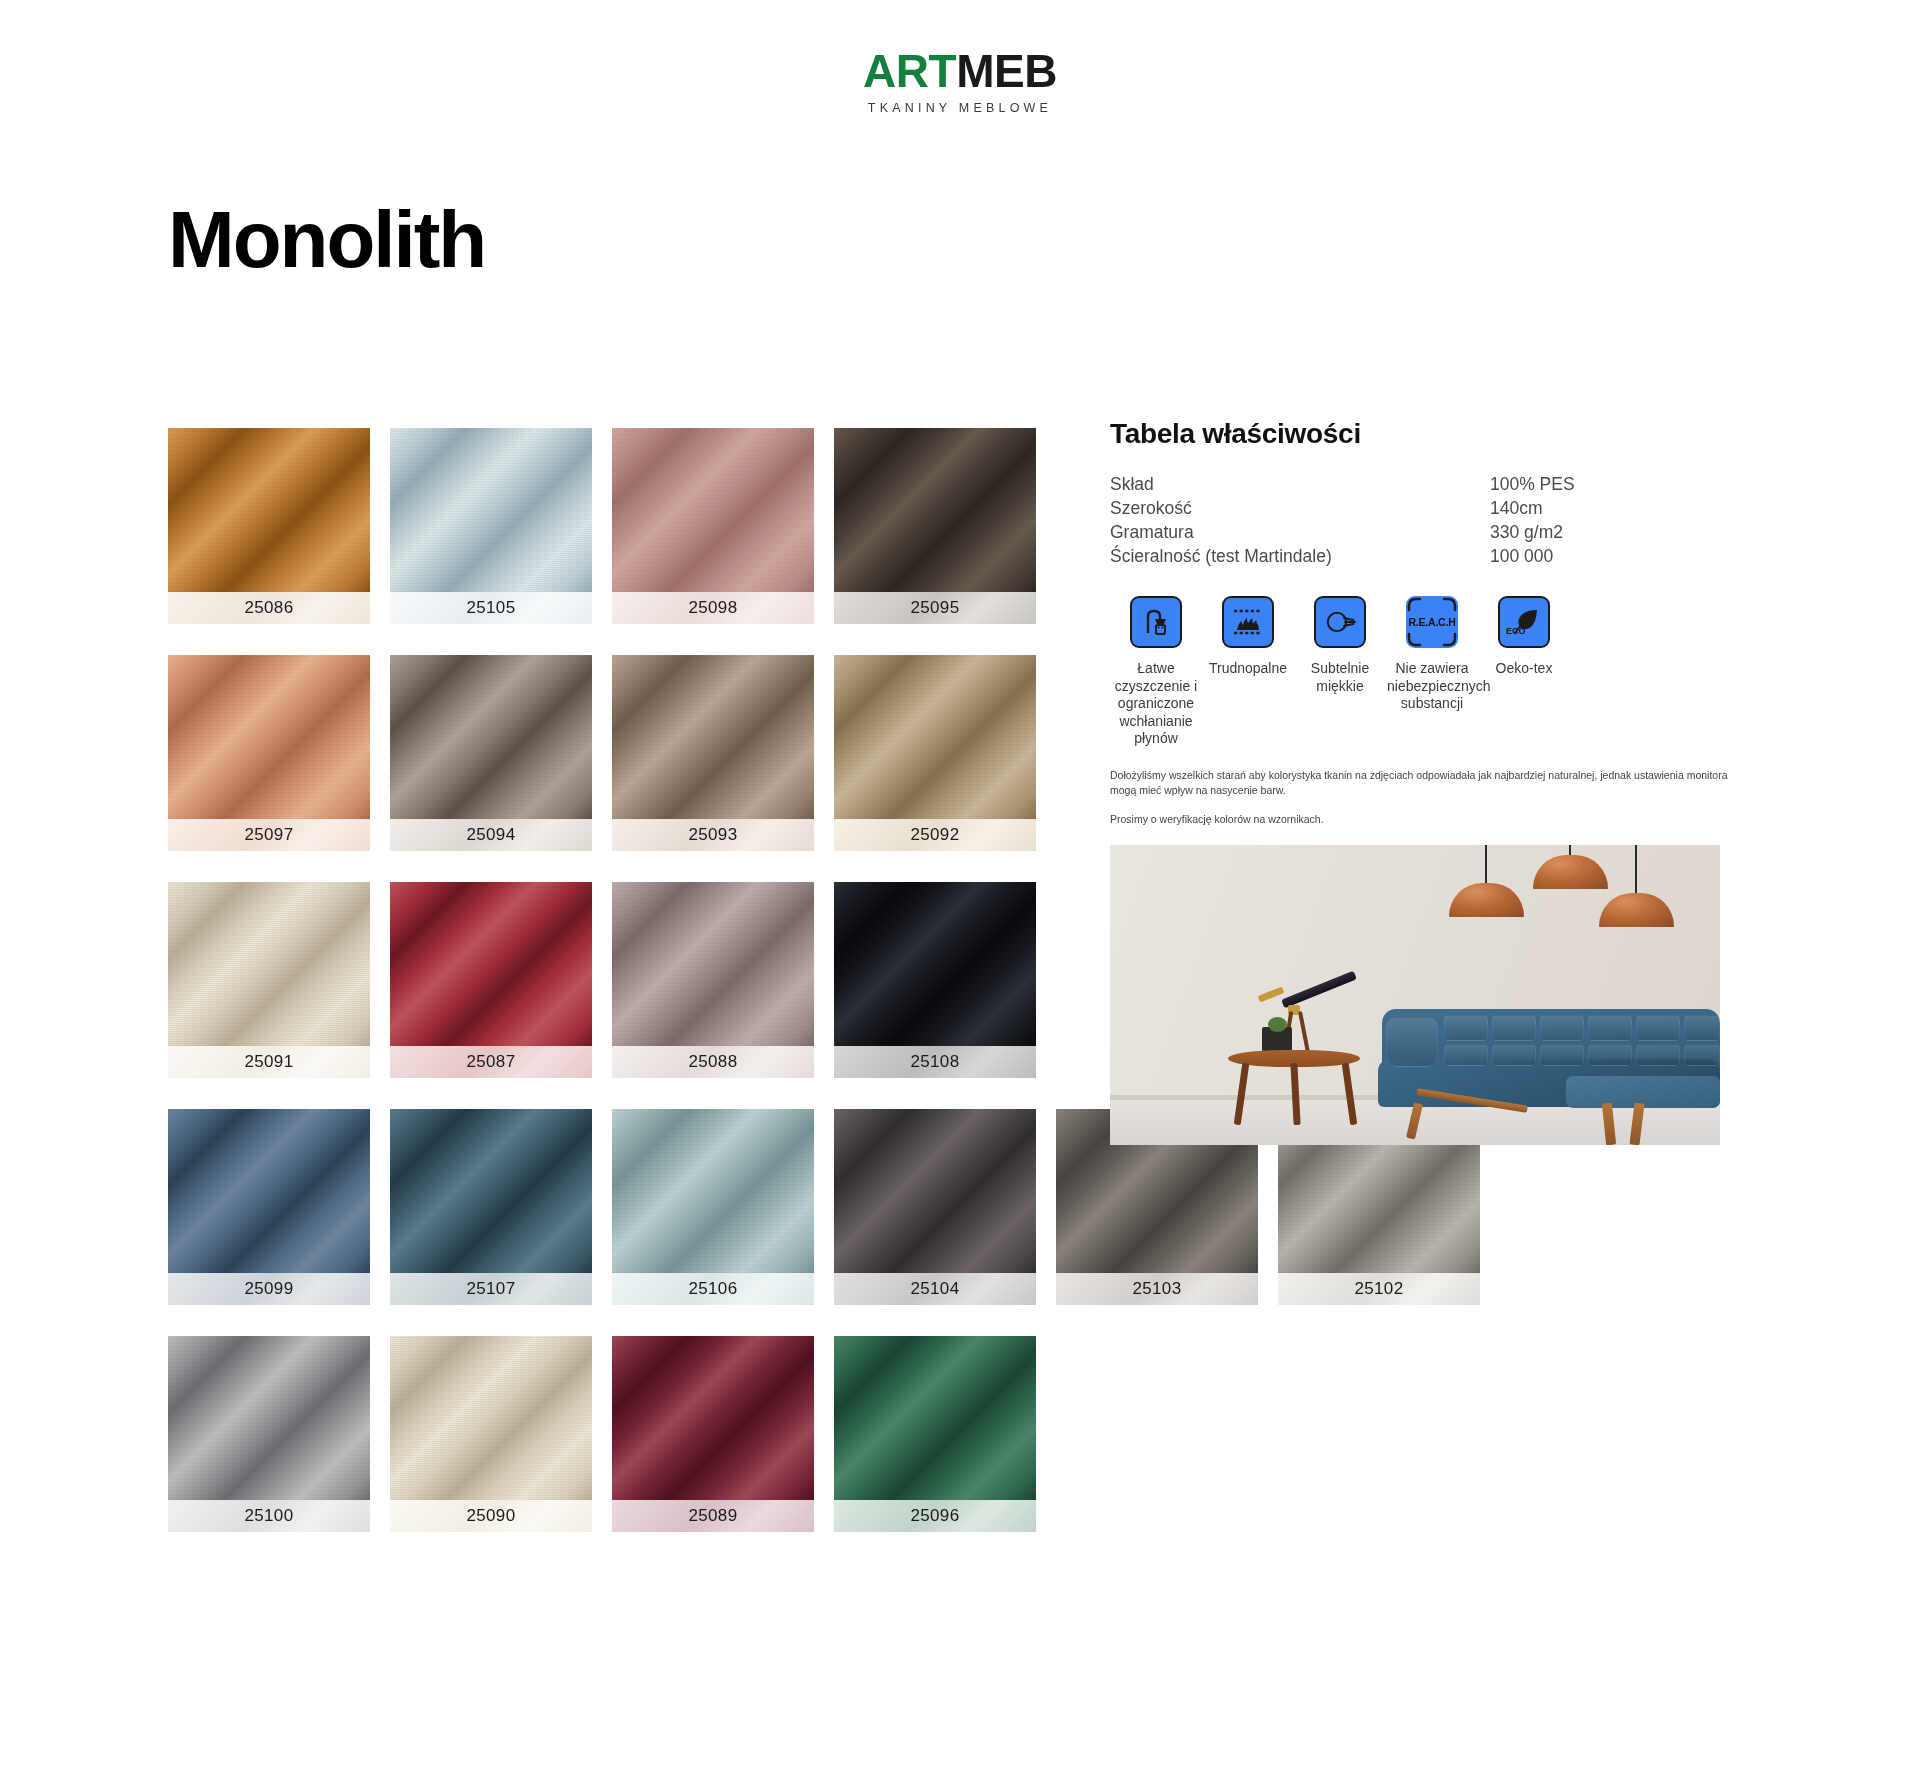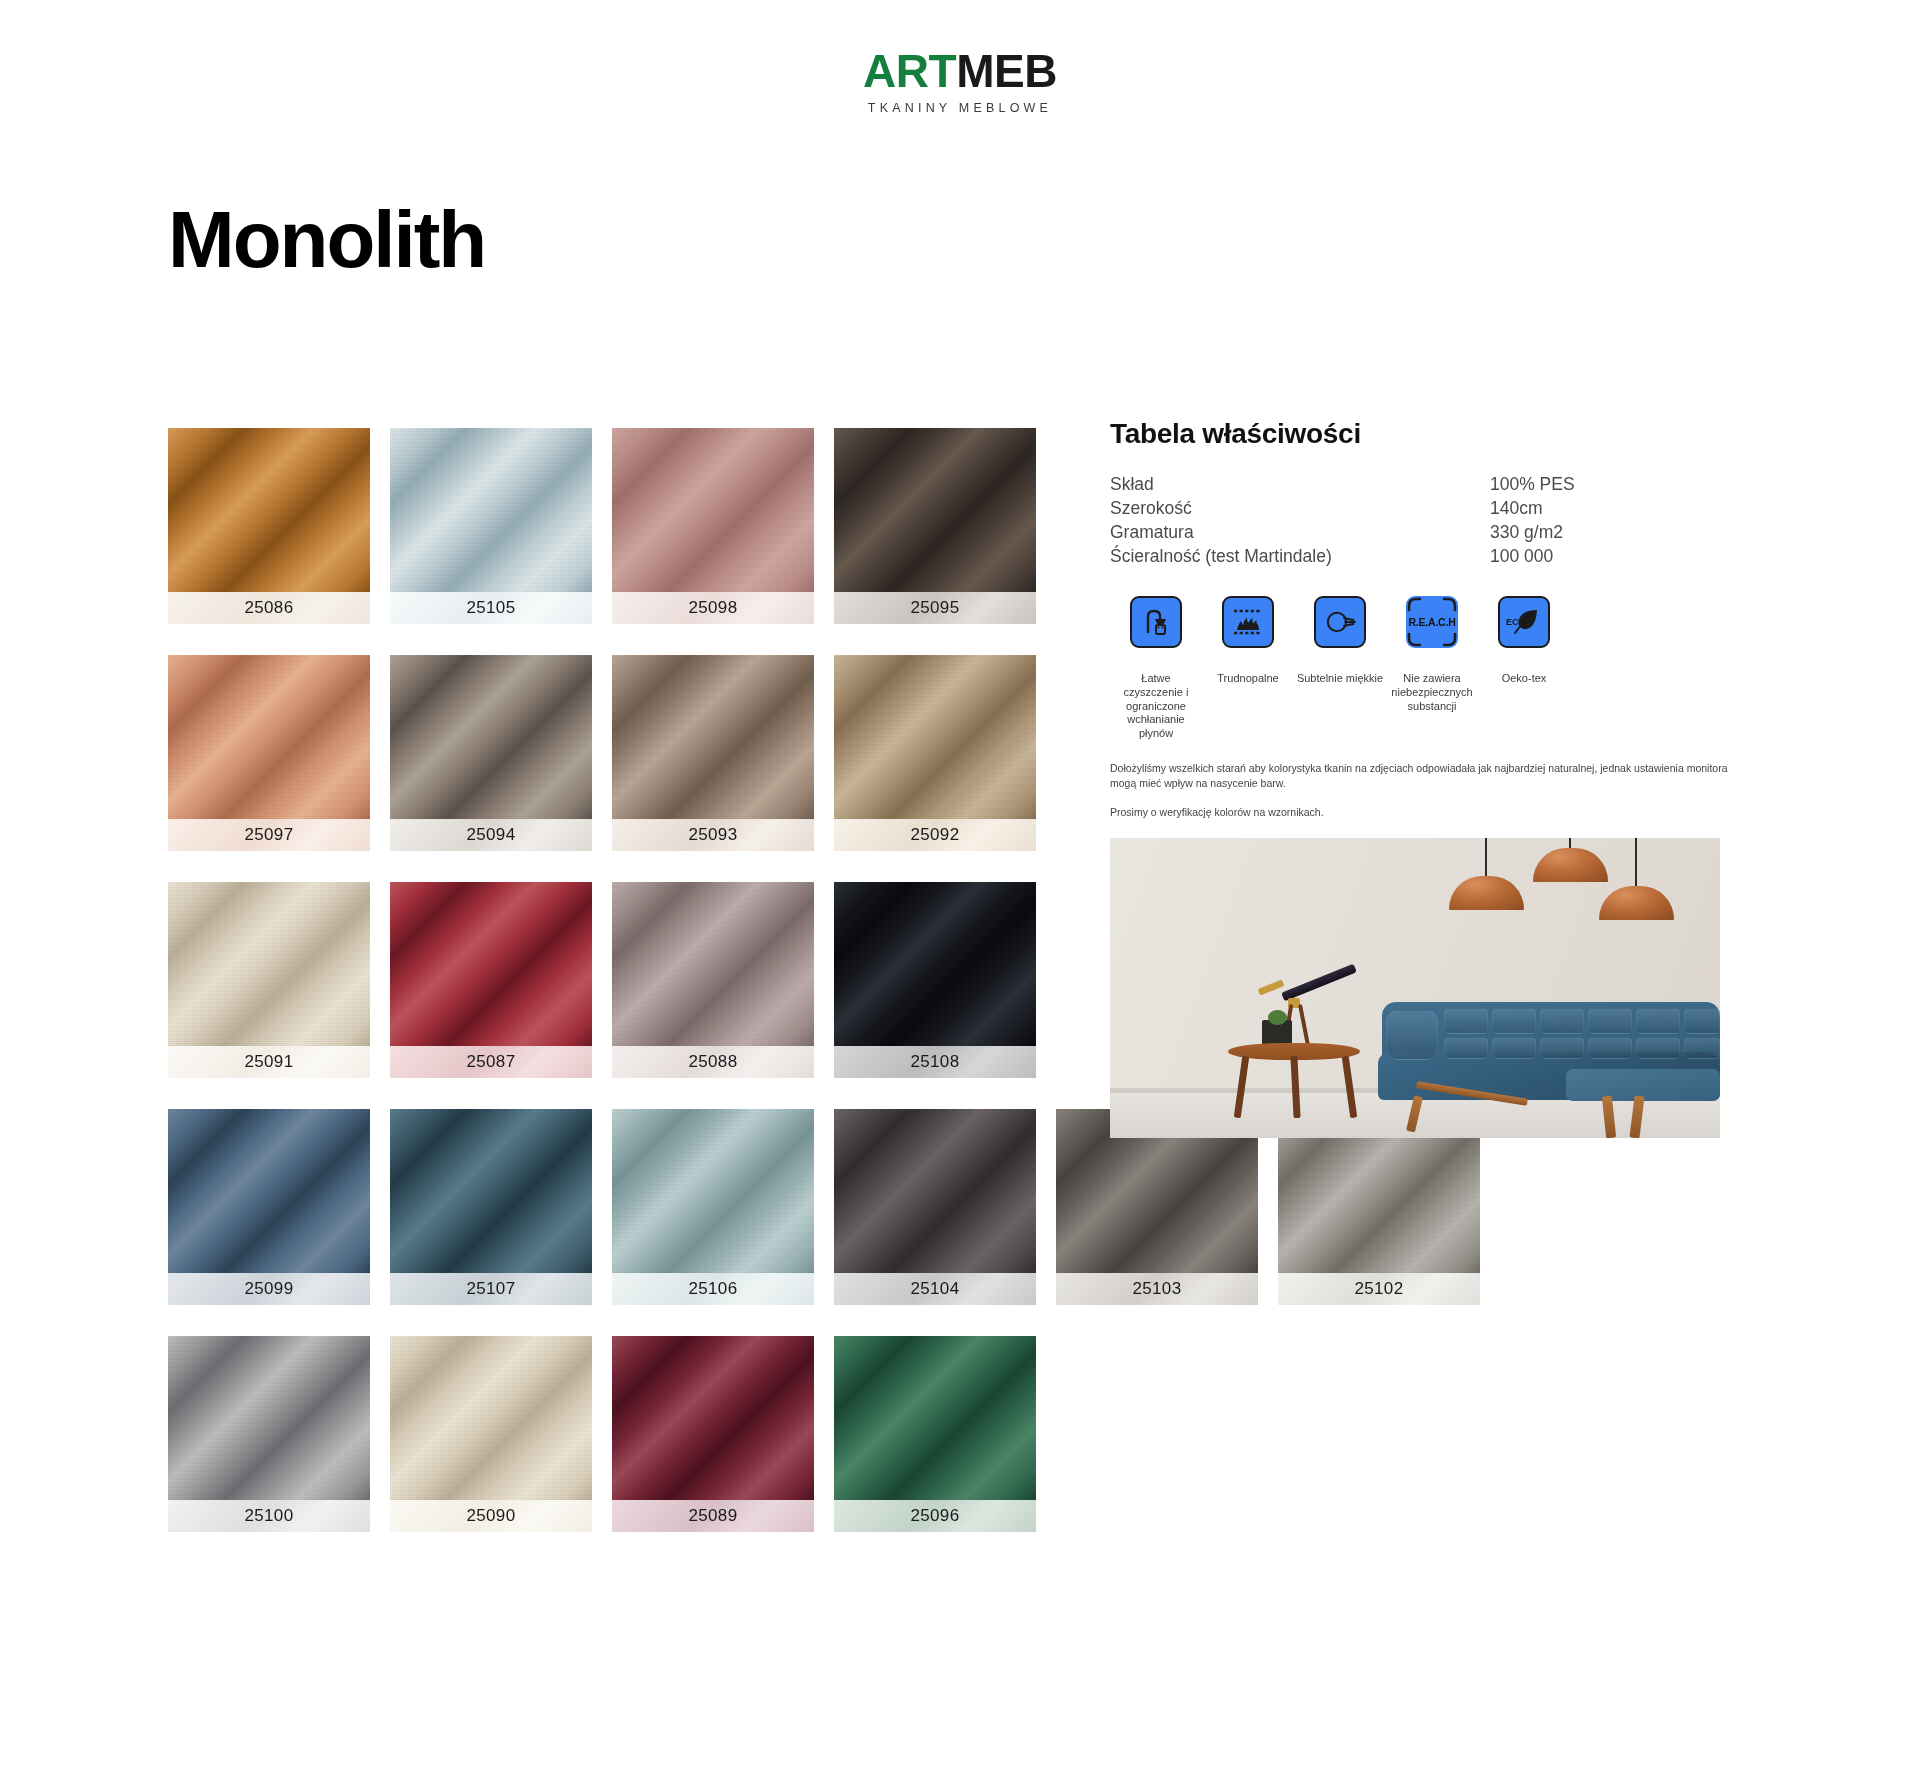--- a/index.html
+++ b/index.html
@@ -86,21 +86,21 @@
     display: flex; gap: 0; margin-top: 28px; width: 460px;
   }
   .feature { width: 92px; display: flex; flex-direction: column; align-items: center; }
   .feat-box {
     width: 52px; height: 52px; border: 2.5px solid #1b1b1b;
     border-radius: 9px; position: relative;
     display: flex; align-items: center; justify-content: center;
     background: #3b82f6;
   }
   .feat-cap {
-    margin-top: 24px; font-size: 11px; color: #3c3c3c;
+    margin-top: 12px; font-size: 14px; color: #3c3c3c;
     text-align: center; line-height: 1.25; width: 90px;
     font-family: "Liberation Sans", sans-serif;
   }
 
   
   .disclaimer {
     margin-top: 20px; width: 620px;
     font-size: 10.5px; color: #444; line-height: 1.45;
     font-family: "Liberation Sans", sans-serif;
   }
@@ -434,21 +434,21 @@
             <span style="position:relative;z-index:2;font-size:10.5px;font-weight:bold;color:#111;font-family:'Liberation Sans',sans-serif;letter-spacing:-0.2px;">R.E.A.C.H</span>
           </div>
           <div class="feat-cap">Nie zawiera niebezpiecznych substancji</div>
         </div>
         <div class="feature">
           <div class="feat-box">
             <svg width="36" height="32" viewBox="0 0 36 32">
               <path d="M31 4 q-14 0-18 9 q-2 5 1.6 8.4 q4 3.6 9.6 0 q6-3.8 6.8-17.4 z" fill="#1b1b1b"></path>
               <path d="M9 27 q6-9 20-21" fill="none" stroke="#1b1b1b" stroke-width="1.8" stroke-linecap="round"></path>
             </svg>
-            <span style="position:absolute;left:6px;bottom:19px;font-size:9px;font-weight:bold;color:#1b1b1b;font-family:'Liberation Sans',sans-serif;">ECO</span>
+            <span style="position:absolute;left:6px;bottom:10px;font-size:9px;font-weight:bold;color:#1b1b1b;font-family:'Liberation Sans',sans-serif;">ECO</span>
           </div>
           <div class="feat-cap">Oeko-tex</div>
         </div>
       </div>
 
     <div class="disclaimer">
       <p>Dołożyliśmy wszelkich starań aby kolorystyka tkanin na zdjęciach odpowiadała jak najbardziej naturalnej, jednak ustawienia monitora mogą mieć wpływ na nasycenie barw.</p>
       <p>Prosimy o weryfikację kolorów na wzornikach.</p>
     </div>
 

